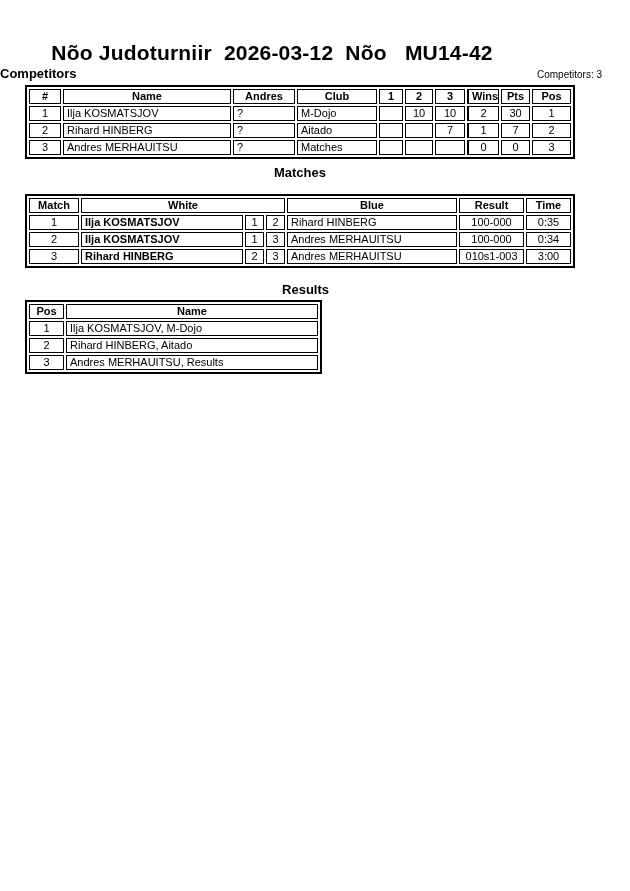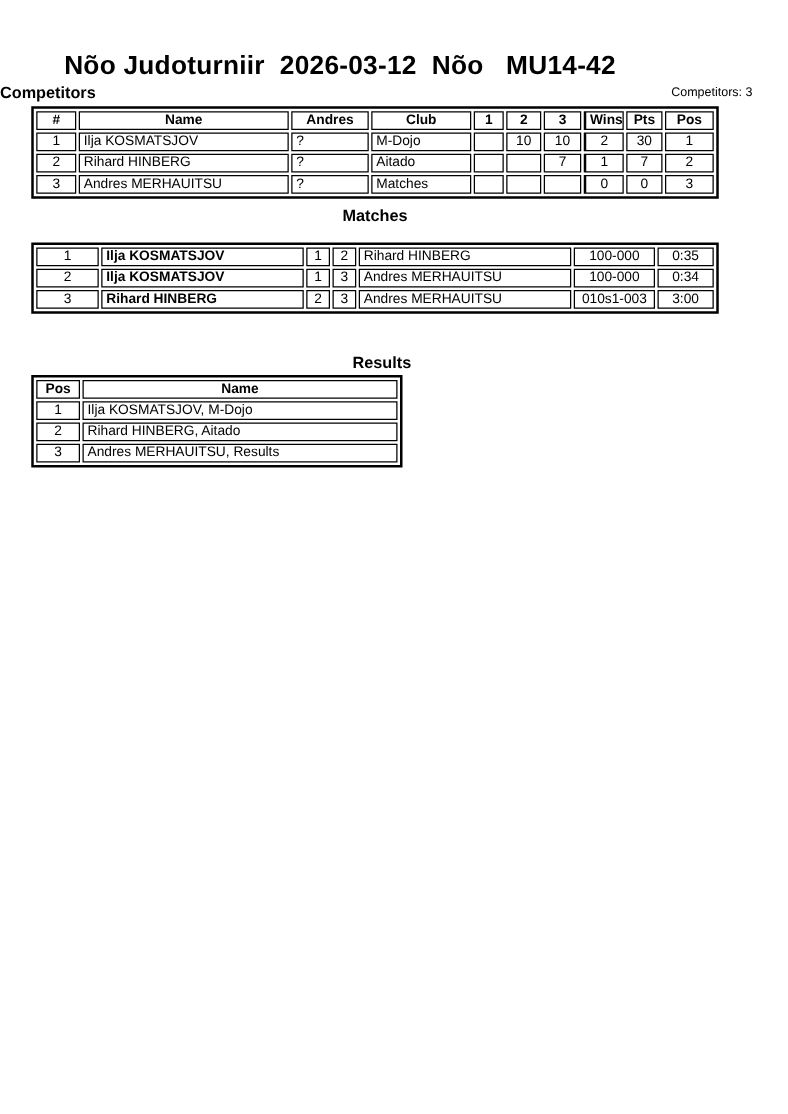--- a/index.html
+++ b/index.html
@@ -122,20 +122,27 @@
   <colgroup>
     <col style="width:50px">
       <col style="width:162px">
       <col style="width:19px">
       <col style="width:19px">
     <col style="width:170px">
       <col style="width:65px">
       <col style="width:45px">
   </colgroup>
   <tbody>
+      <tr>
+    <th>Match</th>
+    <th colspan="3">White</th>
+    <th>Blue</th>
+    <th>Result</th>
+    <th>Time</th>
+  </tr>
   <tr>
     <td class="ctr">1</td>
     <td class="bold">Ilja KOSMATSJOV</td>
     <td class="ctr">1</td>
     <td class="ctr">2</td>
     <td>Rihard HINBERG</td>
     <td class="ctr">100-000</td>
     <td class="ctr">0:35</td>
   </tr>
   <tr>

